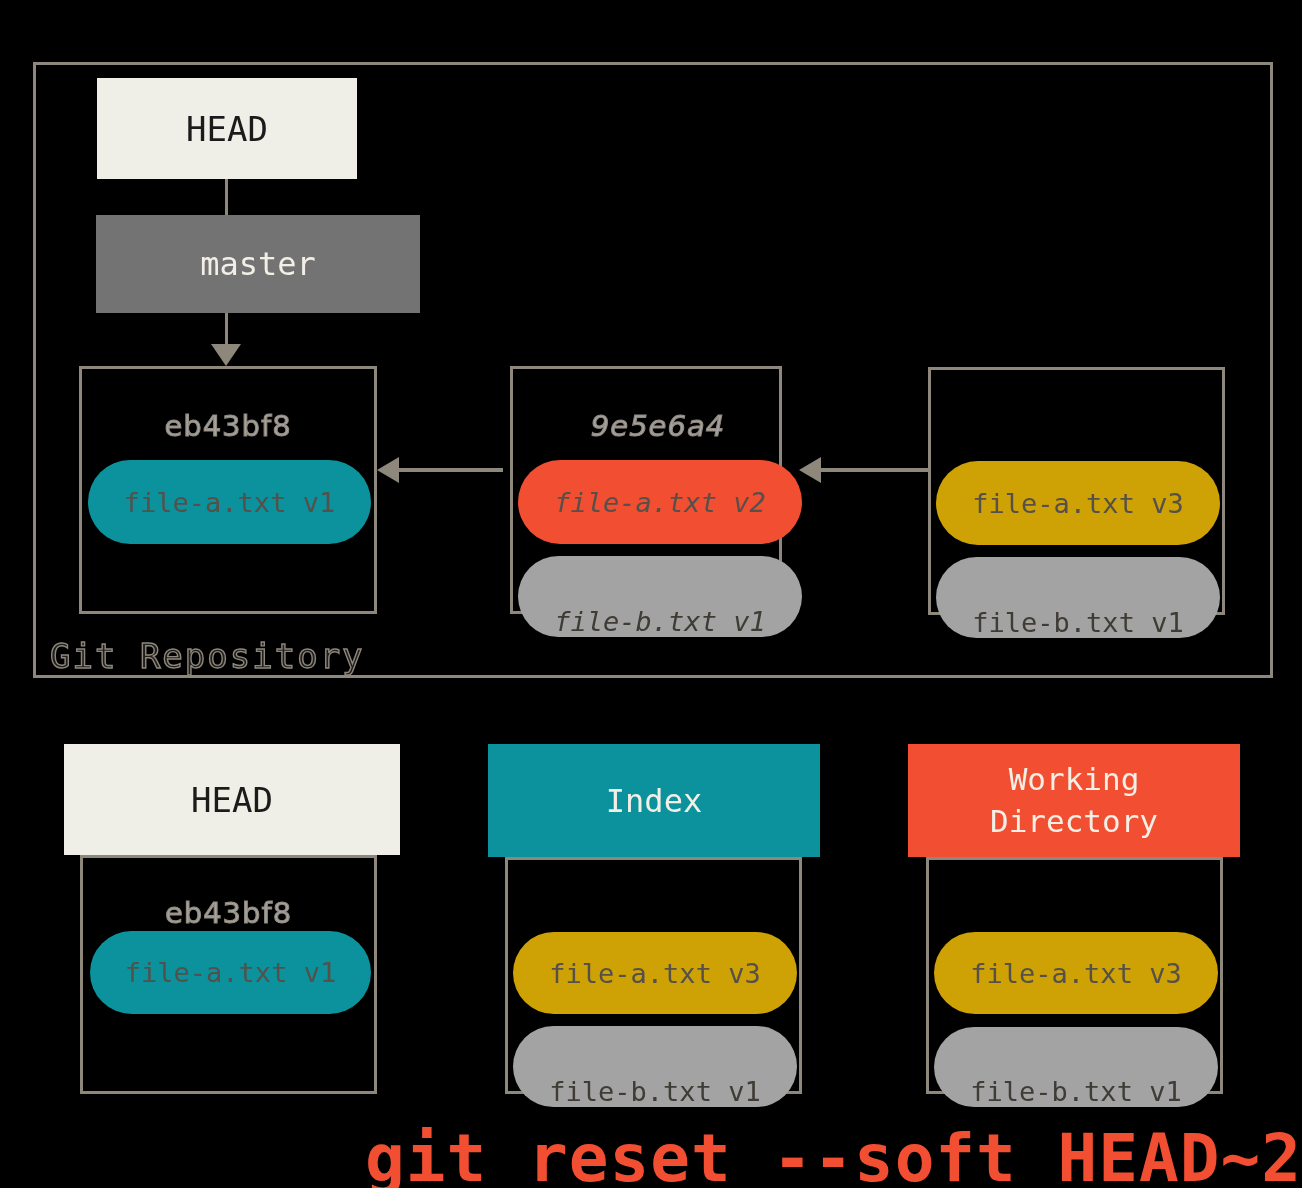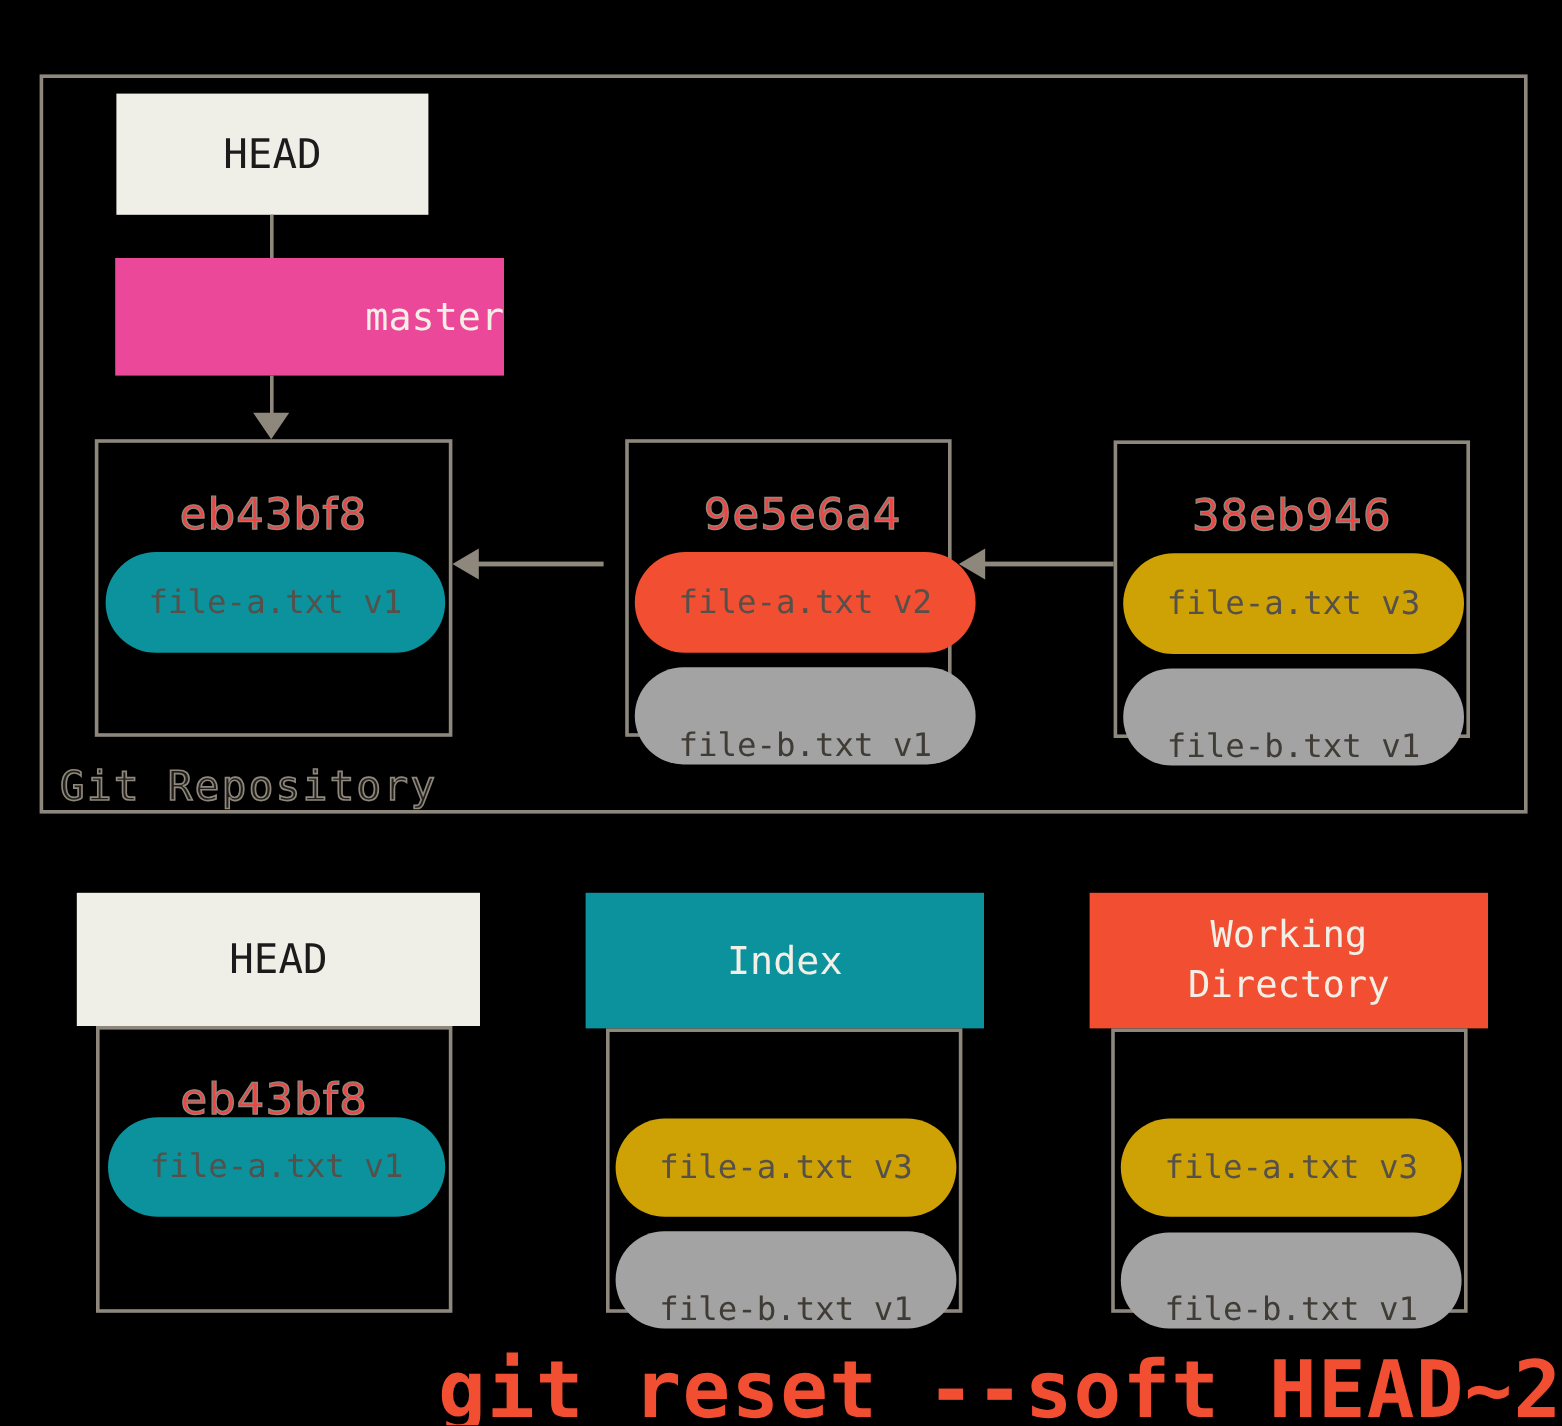--- a/index.html
+++ b/index.html
@@ -8,31 +8,31 @@
     background:#000; overflow:hidden;
     font-family:"DejaVu Sans Mono", monospace;
   }
   .abs { position:absolute;margin-top:32px; }
   .center { display:flex; align-items:center; justify-content:center; text-align:center; }
 
   
   .outlined-box { border:3px solid #8E877C; box-sizing:border-box; background:transparent; }
   .fill-cream { background:#F0EFE7; }
   .fill-teal  { background:#0B929C; }
-  .fill-gold  { background:#ec4899;justify-content:flex-end; }
+  .fill-gold  { background:#737373; }
   .fill-red   { background:#F14E32; }
 
   
   .ref-label-dark  { color:#1B1B1B; font-size:34px; }
   .ref-label-light { color:#F2EFE6; font-size:32px; }
 
   
   .hash-label {
     font-family:"DejaVu Sans", sans-serif;
-    font-size:36px; color:#ef4444;
+    font-size:29px; color:#a3a3a3;
     -webkit-text-stroke:1.1px #91897D;
     letter-spacing:1px;
   }
   
   .repo-label {
     font-size:34px; color:#221F1B;
     -webkit-text-stroke:1.4px #8E877C;
     letter-spacing:2px;
   }
 
@@ -88,32 +88,31 @@
   <div class="abs line-v" style="left:225px; top:281px; height:33px;"></div>
   <div class="abs arrowhead-down" style="left:211px; top:312px;"></div>
 
   <div class="abs outlined-box" style="left:79px; top:334px; width:298px; height:248px;">
     <div class="abs center hash-label" style="left:0; top:8px; width:292px;">eb43bf8</div>
     <div class="abs center pill p-teal pill-on-color" style="left:6px; top:59px; width:283px; height:84px;">
       <span>file-a.txt v1</span>
     </div>
   </div>
 
-  <div class="abs outlined-box" style="left:521px; top:334px; width:272px; height:248px;">
+  <div class="abs outlined-box" style="left:510px; top:334px; width:272px; height:248px;font-style:italic;">
     <div class="abs center hash-label" style="left:0; top:8px; width:290px;">9e5e6a4</div>
     <div class="abs center pill p-red pill-on-color" style="left:5px; top:59px; width:284px; height:84px;">
       <span>file-a.txt v2</span>
     </div>
     <div class="abs center pill p-cream pill-on-cream" style="left:5px; top:155px; width:284px; height:81px;">
       <span>file-b.txt v1</span>
     </div>
   </div>
 
   <div class="abs outlined-box" style="left:928px; top:335px; width:297px; height:248px;">
-    <div class="abs center hash-label" style="left:0; top:8px; width:291px;">38eb946</div>
     <div class="abs center pill p-gold pill-on-color" style="left:5px; top:59px; width:284px; height:84px;">
       <span>file-a.txt v3</span>
     </div>
     <div class="abs center pill p-cream pill-on-cream" style="left:5px; top:155px; width:284px; height:81px;">
       <span>file-b.txt v1</span>
     </div>
   </div>
 
   <div class="abs arrowhead-left" style="left:377px; top:425px;"></div>
   <div class="abs line-h" style="left:398px; top:436px; width:105px;"></div>

